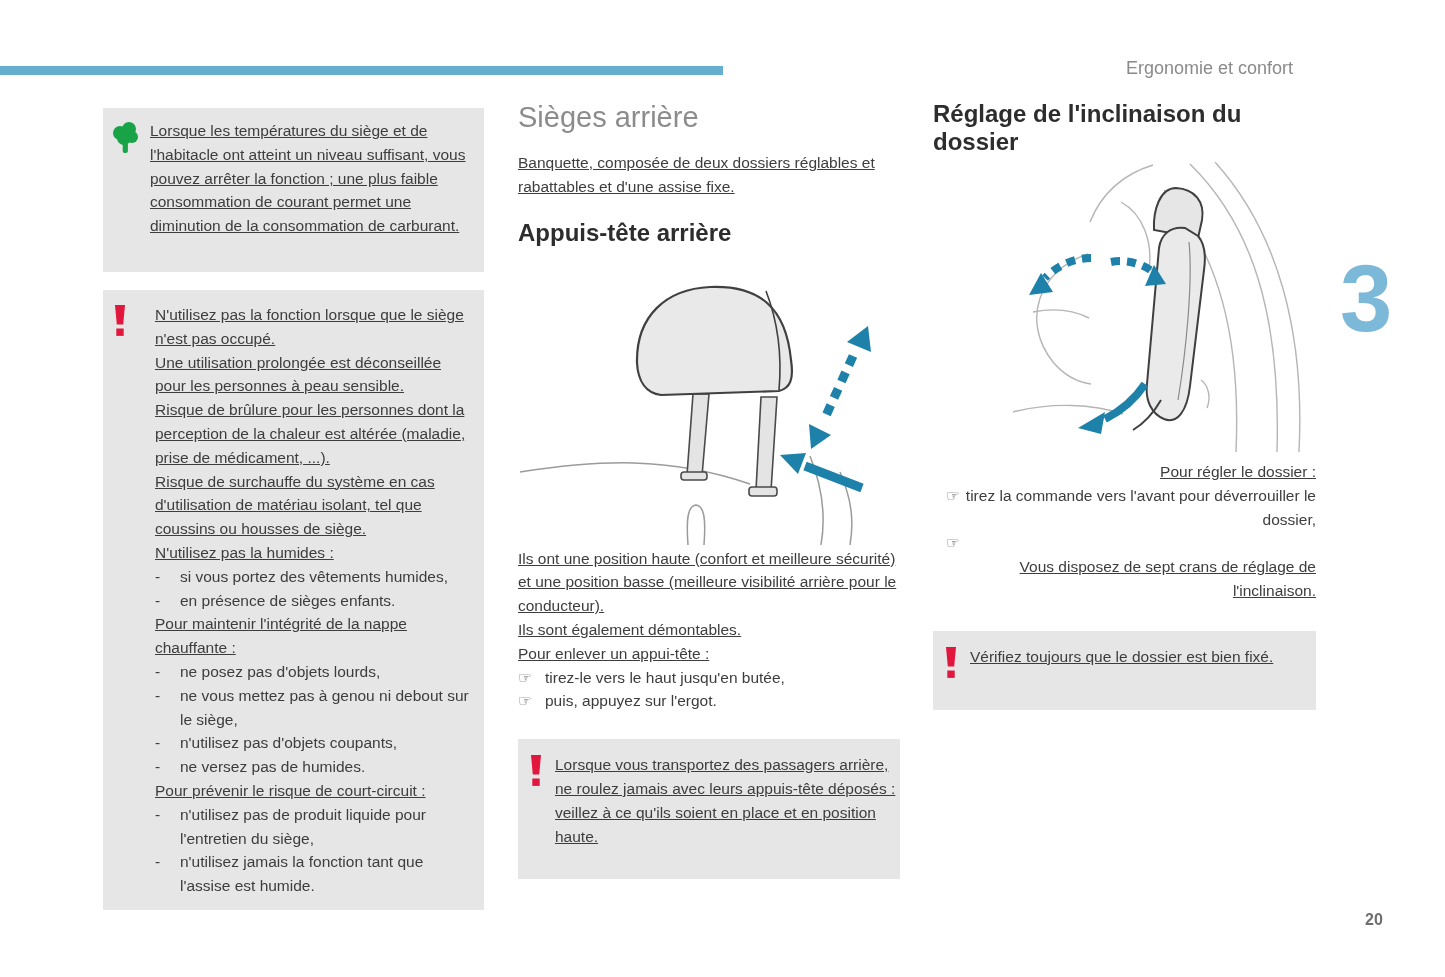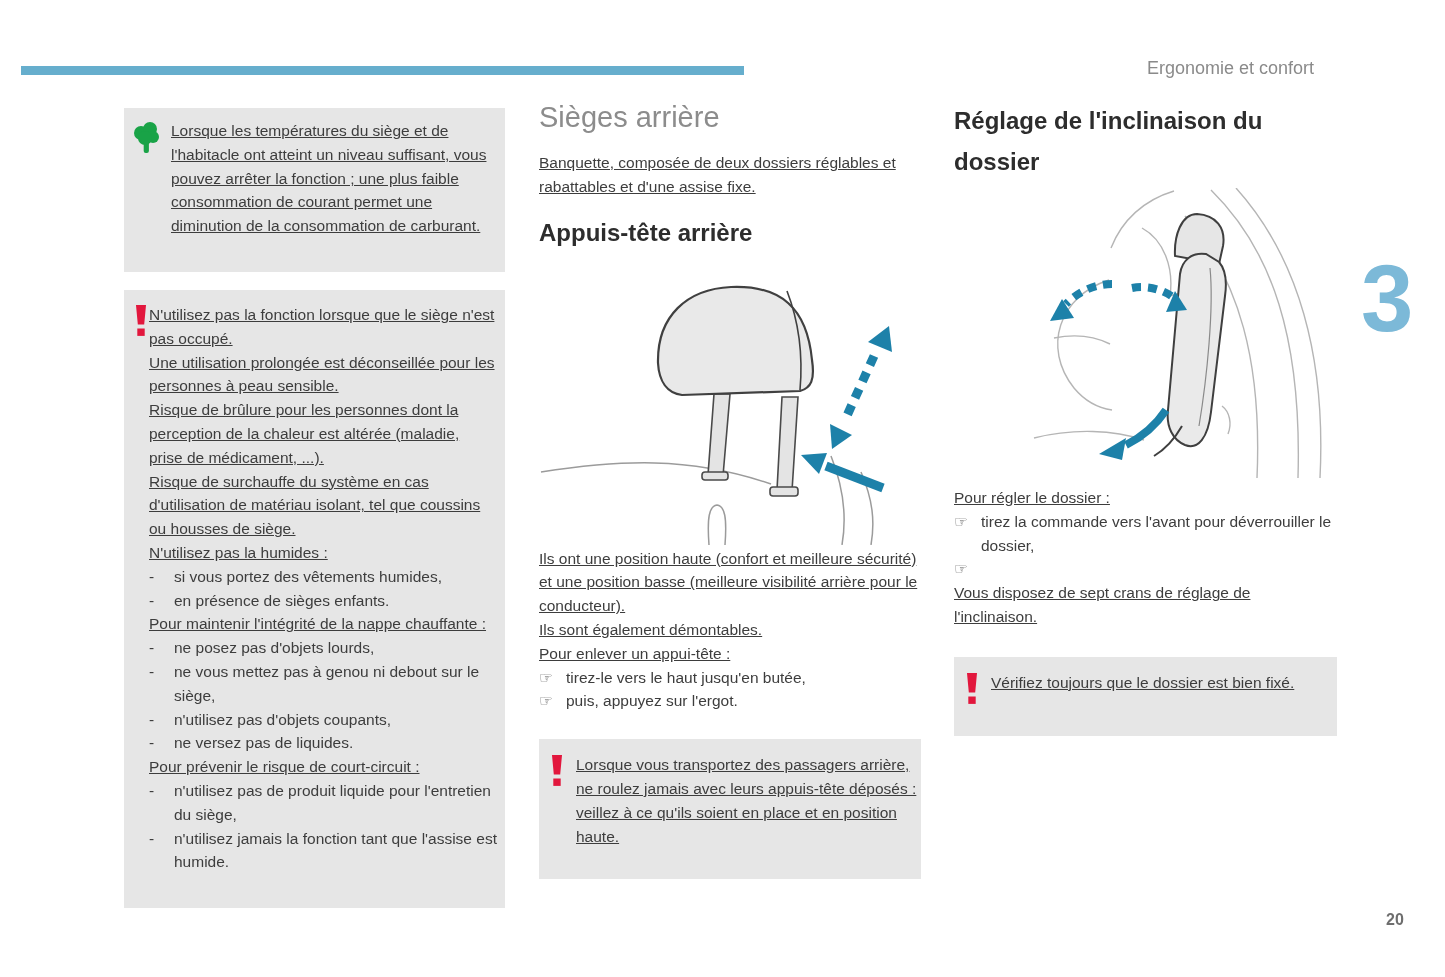--- a/index.html
+++ b/index.html
@@ -1,61 +1,61 @@
 <!DOCTYPE html>
 <html><head>
 <meta charset="utf-8">
 <style>
   html,body{margin:0;padding:0;}
   body{
     width:1445px;height:977px;background:#ffffff;
     font-family:"Liberation Sans","DejaVu Sans",sans-serif;
     color:#3d3d3d;
   }
-  .page{position:relative;width:1423px;height:977px;overflow:hidden;background:#fff;margin-left:21px;}
+  .page{position:relative;width:1423px;height:977px;overflow:hidden;background:#fff;}
 
   .top-bar{position:absolute;left:0;top:66px;width:723px;height:9px;background:#66aecd;}
   .header-title{position:absolute;top:58px;right:130px;font-size:18px;color:#8a8a8a;}
   .chapter-num{position:absolute;left:1340px;top:252px;font-size:94px;font-weight:bold;color:#7cb9d8;line-height:1;}
   .page-num{position:absolute;left:1365px;top:911px;font-size:16px;font-weight:bold;color:#6e6e6e;}
 
   p{margin:0;text-decoration:underline;}
   .body-text, .info-box{font-size:15.5px;line-height:23.8px;color:#3d3d3d;}
 
   
   .li{display:flex;}
   .li .mk{flex:none;}
   .li.dash .mk{width:25px;}
   .li.pointer .mk{width:27px;color:#5a5a5a;}
 
   
   .info-box{background:#e6e6e6;box-sizing:border-box;}
   .box-eco{position:absolute;left:103px;top:108px;width:381px;min-height:164px;padding:11px 12px 11px 47px;}
-  .box-warn-left{position:absolute;left:103px;top:290px;width:381px;min-height:618px;padding:13px 8px 12px 25px;}
+  .box-warn-left{position:absolute;left:103px;top:290px;width:381px;min-height:618px;padding:13px 8px 12px 52px;}
   .icon-abs{position:absolute;}
   .eco-icon{left:9px;top:14px;}
   .warn-icon-left{left:11px;top:15px;}
 
   
   .col-mid{position:absolute;left:518px;top:100px;width:382px;}
   .section-title{font-size:29px;font-weight:400;color:#8c8c8c;line-height:34px;margin:0 0 17px;}
   .sub-title{font-size:24px;font-weight:bold;color:#2d2d2d;line-height:28px;margin:20px 0 0;}
   .intro{margin:0;}
   .illus{display:block;}
   .illus-head{margin-top:13px;}
   .steps{margin-top:2px;}
   .warn-inline{position:relative;margin-top:26px;padding:14px 4px 14px 37px;}
   .warn-inline .warn-icon{position:absolute;left:12px;top:16px;}
   .warn-mid{min-height:140px;}
 
   
   .col-right{position:absolute;left:933px;top:100px;width:383px;}
-  .col-right .sub-title{margin:0;font-size:24px;line-height:41px;}
+  .col-right .sub-title{margin:0;font-size:24px;line-height:28px;}
   .illus-seat{margin-top:6px;}
-  .col-right .steps{margin-top:8px;}
+  .col-right .steps{margin-top:8px;text-align:right;}
   .warn-right{min-height:79px;margin-top:28px;}
 </style>
 </head>
 <body>
 
 <div class="page">
 
   <div class="top-bar"></div>
   <div class="header-title">Ergonomie et confort</div>
   <div class="chapter-num">3</div>
@@ -106,21 +106,21 @@
     <div class="li dash">
         <span class="mk">-</span>
         <span>ne vous mettez pas à genou ni debout sur le siège,</span>
       </div>
     <div class="li dash">
         <span class="mk">-</span>
         <span>n'utilisez pas d'objets coupants,</span>
       </div>
     <div class="li dash">
         <span class="mk">-</span>
-        <span>ne versez pas de liquides.</span>
+        <span>ne versez pas de humides.</span>
       </div>
     <p>Pour prévenir le risque de court-circuit :</p>
     <div class="li dash">
         <span class="mk">-</span>
         <span>n'utilisez pas de produit liquide pour l'entretien du siège,</span>
       </div>
     <div class="li dash">
         <span class="mk">-</span>
         <span>n'utilisez jamais la fonction tant que l'assise est humide.</span>
       </div>

